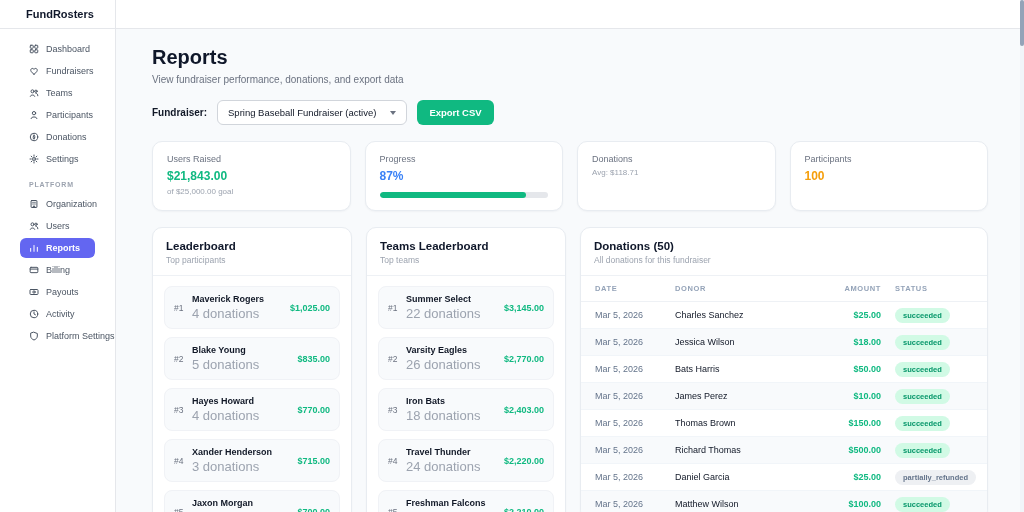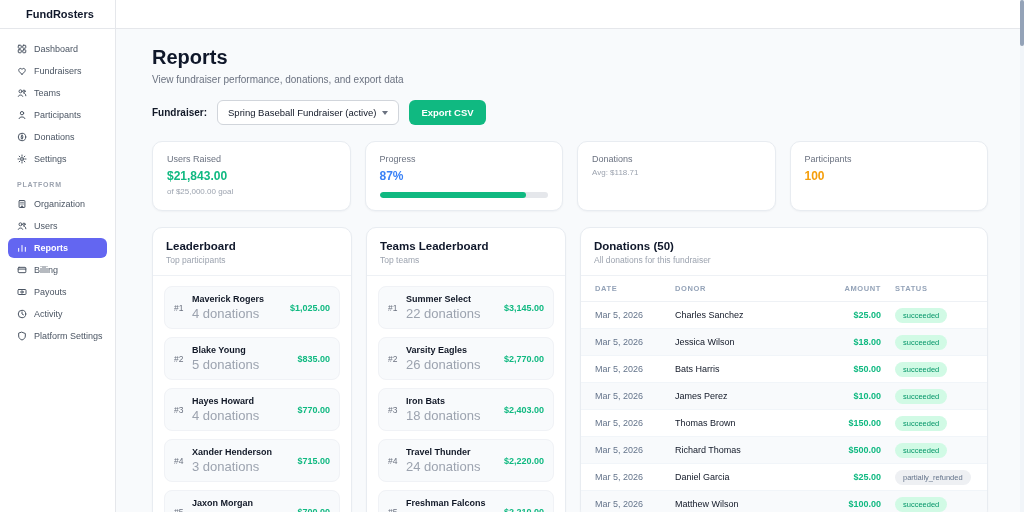--- a/index.html
+++ b/index.html
@@ -2,36 +2,36 @@
 <html><head>
 <meta charset="utf-8">
 <style>
   *{margin:0;padding:0;box-sizing:border-box}
   html,body{width:1024px;height:512px;overflow:hidden}
   body{font-family:"Liberation Sans","DejaVu Sans",sans-serif;background:#fff;color:#111827;display:flex}
 
   
   .sidebar{width:116px;min-width:116px;background:#fff;border-right:1px solid #e5e7eb;display:flex;flex-direction:column}
   .brand{height:29px;display:flex;align-items:center;padding-left:26px;border-bottom:1px solid #e5e7eb;font-size:11px;font-weight:bold;color:#0f172a;white-space:nowrap}
-  .nav{padding:10px 8px}
+  .nav{padding:10px 20px}
   .nav-item{display:flex;align-items:center;gap:7px;padding:5px 9px;border-radius:6px;font-size:9px;color:#4b5563;margin-bottom:2px;cursor:pointer;white-space:nowrap}
   .nav-item svg{width:10px;height:10px;flex:none;stroke:currentColor;fill:none;stroke-width:1.2;stroke-linecap:round;stroke-linejoin:round}
   .nav-item.active{background:#6366f1;color:#fff;font-weight:bold}
   .nav-section{font-size:7px;letter-spacing:.8px;color:#9ca3af;margin:12px 9px 6px;font-weight:bold}
 
   
   .main{flex:1;display:flex;flex-direction:column;min-width:0}
   .topbar{height:29px;background:#fff;border-bottom:1px solid #e5e7eb}
   .content{flex:1;background:#f8fafc;padding:17px 36px;overflow:hidden}
   .page-title{font-size:20px;font-weight:bold;color:#0f172a}
   .page-sub{font-size:10px;color:#6b7280;margin-top:5px}
 
   .toolbar{display:flex;align-items:center;gap:10px;margin-top:15px}
   .toolbar-label{font-size:10px;font-weight:bold;color:#111827}
-  .select{display:flex;align-items:center;gap:6px;background:#fff;border:1px solid #d1d5db;border-radius:6px;padding:6px 10px;font-size:9.5px;color:#111827;cursor:pointer}
+  .select{display:flex;align-items:center;gap:14px;background:#fff;border:1px solid #d1d5db;border-radius:6px;padding:6px 10px;font-size:9.5px;color:#111827;cursor:pointer}
   .chev{width:0;height:0;border-left:3px solid transparent;border-right:3px solid transparent;border-top:4px solid #6b7280}
   .btn-export{background:#10b981;color:#fff;font-size:9.5px;font-weight:bold;border:none;border-radius:6px;padding:7px 12px;cursor:pointer;font-family:inherit}
 
   
   .stats{display:grid;grid-template-columns:repeat(4,1fr);gap:14px;margin-top:16px}
   .card{background:#fff;border:1px solid #e8ecf1;border-radius:10px;padding:12px 14px;box-shadow:0 1px 2px rgba(16,24,40,.04)}
   .card-label{font-size:9px;color:#6b7280}
   .card-value{font-size:12px;font-weight:bold;margin-top:5px}
   .v-green{color:#10b981}.v-blue{color:#3b82f6}.v-purple{color:#8b5cf6}.v-orange{color:#f59e0b}
   .card-sub{font-size:8px;color:#9ca3af;margin-top:4px}
@@ -55,21 +55,21 @@
   
   .table-head,.table-row{display:grid;grid-template-columns:80px 1fr 72px 92px;align-items:center;padding:0 14px}
   .table-head{height:26px;font-size:7.5px;letter-spacing:.6px;color:#94a3b8;font-weight:bold;border-bottom:1px solid #eef1f5;text-transform:uppercase}
   .table-row{height:27px;font-size:9px;border-bottom:1px solid #f1f5f9}
   .table-row:nth-child(even){background:#f8fafc}
   .cell-date{color:#64748b}
   .cell-donor{color:#111827;font-weight:500}
   .ta-r{text-align:right}
   .cell-amount{color:#10b981;font-weight:bold}
   .cell-status{padding-left:14px}
-  .badge{display:inline-block;font-size:7.5px;padding:3px 8px;border-radius:999px;background:#d1fae5;color:#059669;font-weight:normal}
+  .badge{display:inline-block;font-size:7.5px;padding:3px 8px;border-radius:999px;background:#d1fae5;color:#059669;font-weight:bold}
   .badge[data-status="partially_refunded"]{background:#eef0f3;color:#64748b}
 
   
   .scrollbar{position:fixed;right:0;top:0;width:4px;height:512px;background:#f1f5f9}
   .scroll-thumb{width:100%;height:46px;background:#94a3b8;border-radius:2px}
 </style>
 </head>
 <body>
 
 <aside class="sidebar">

